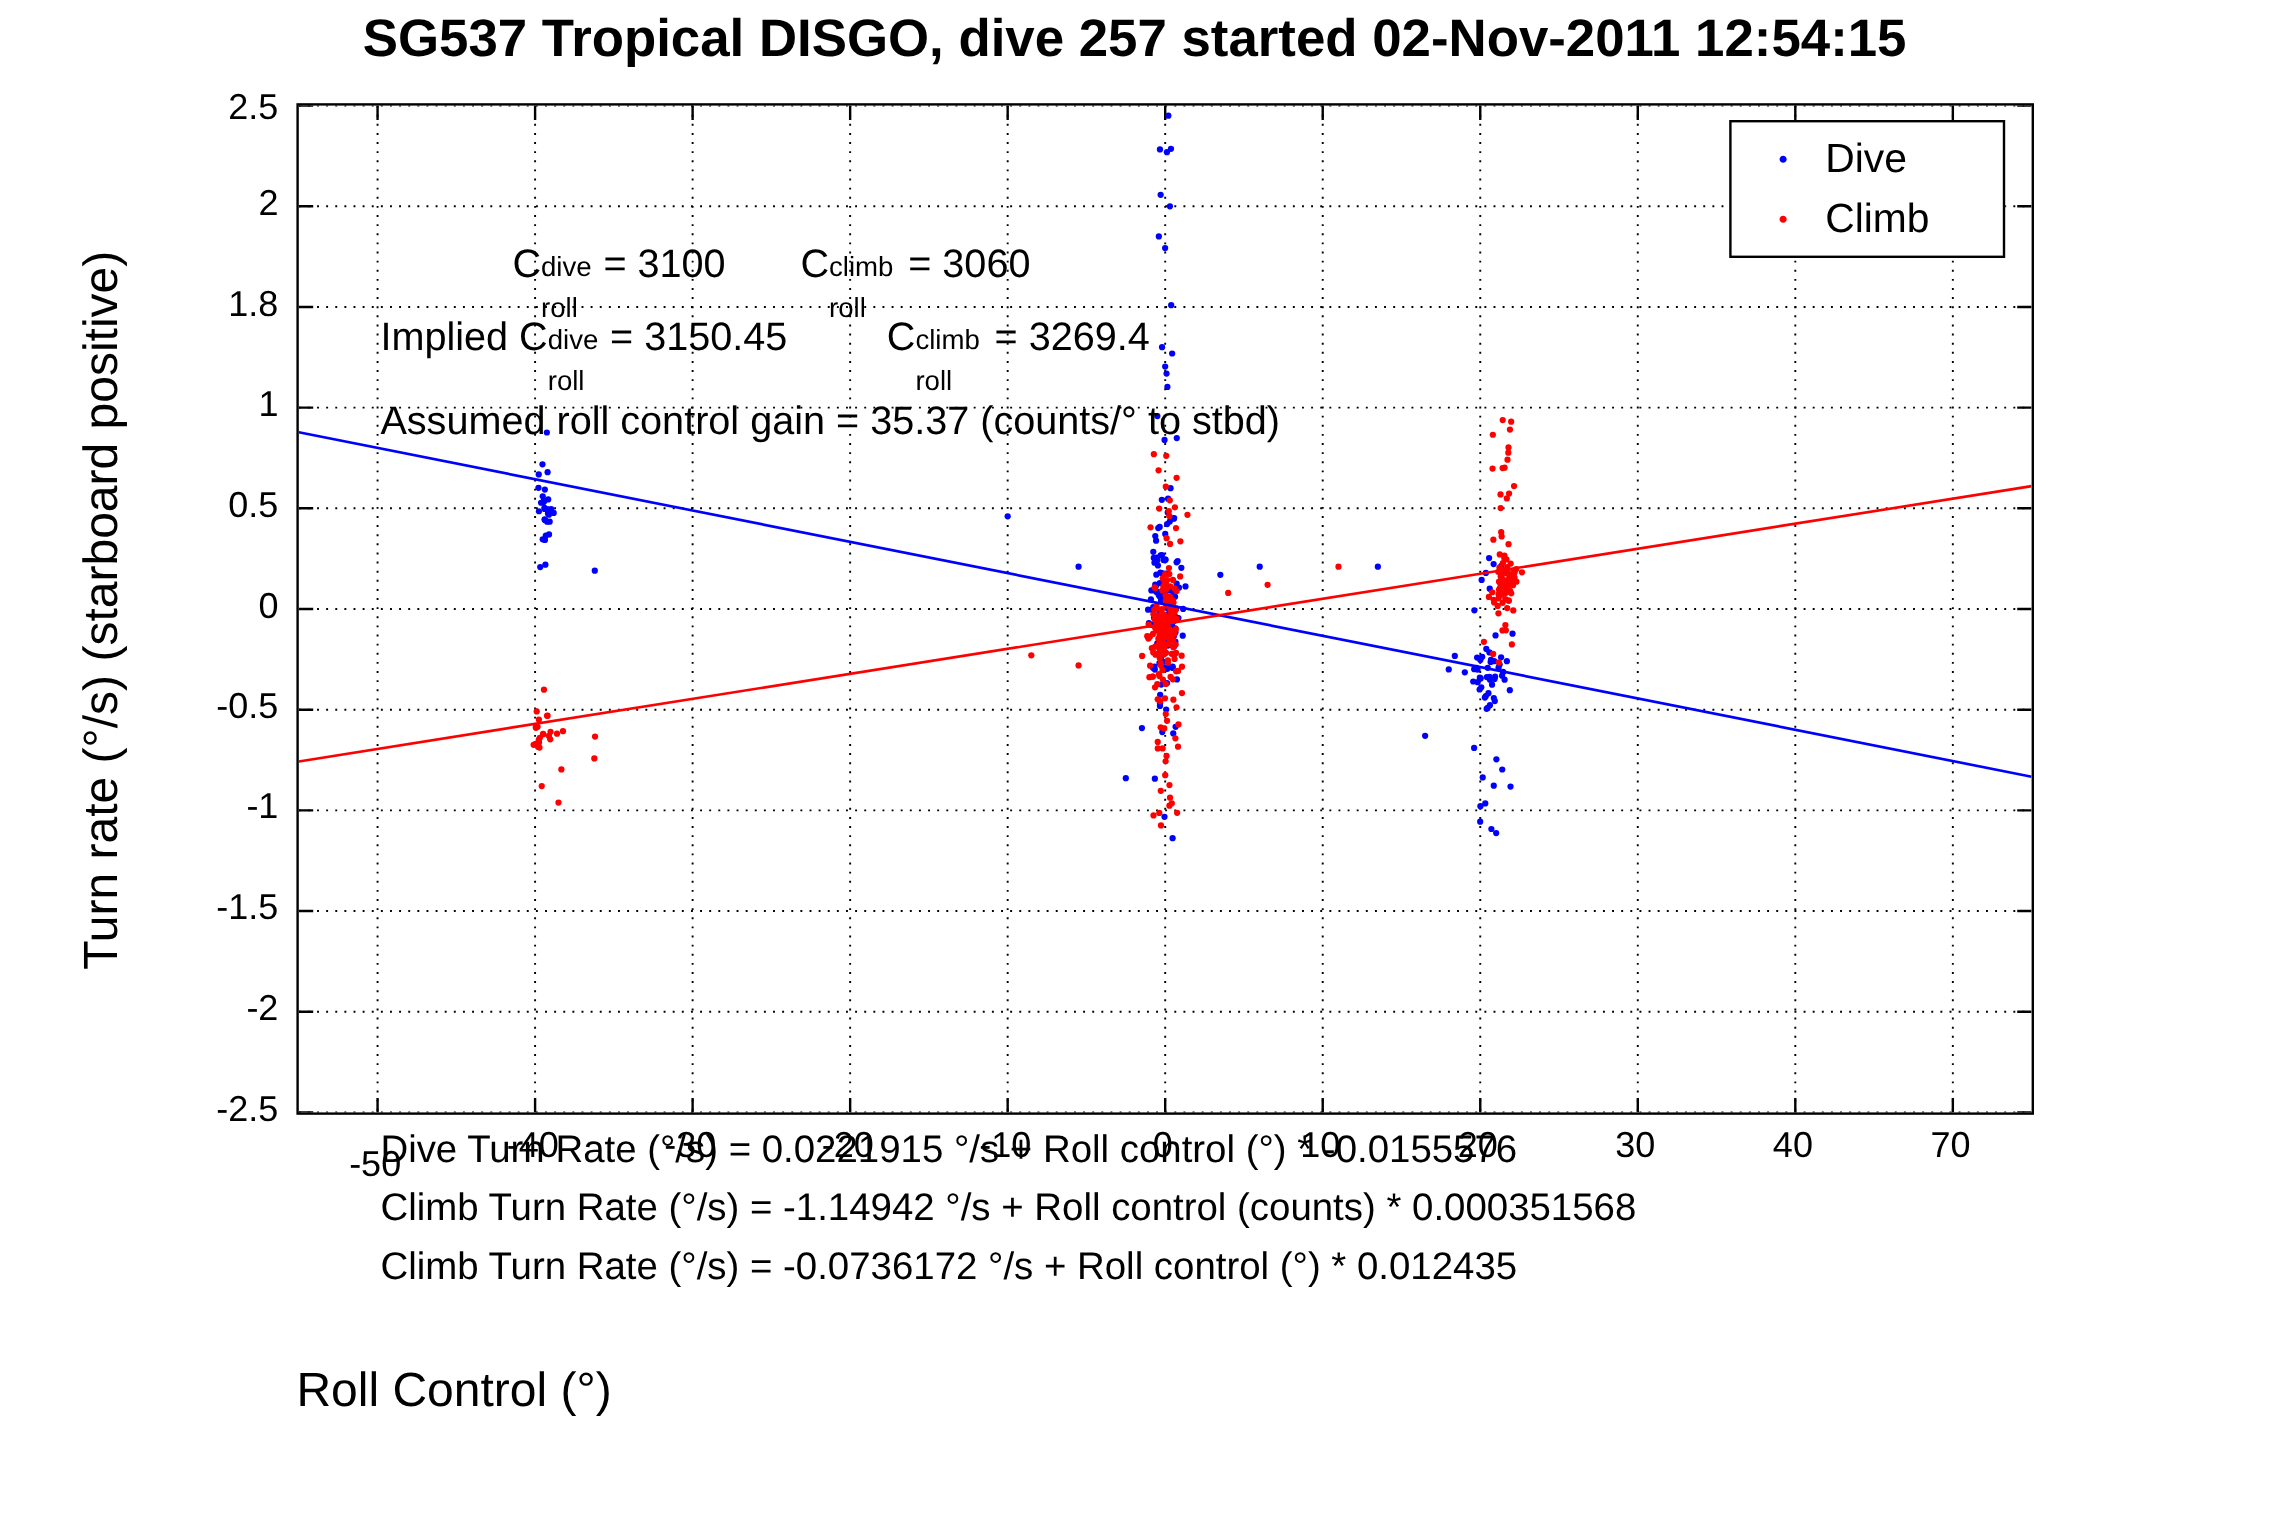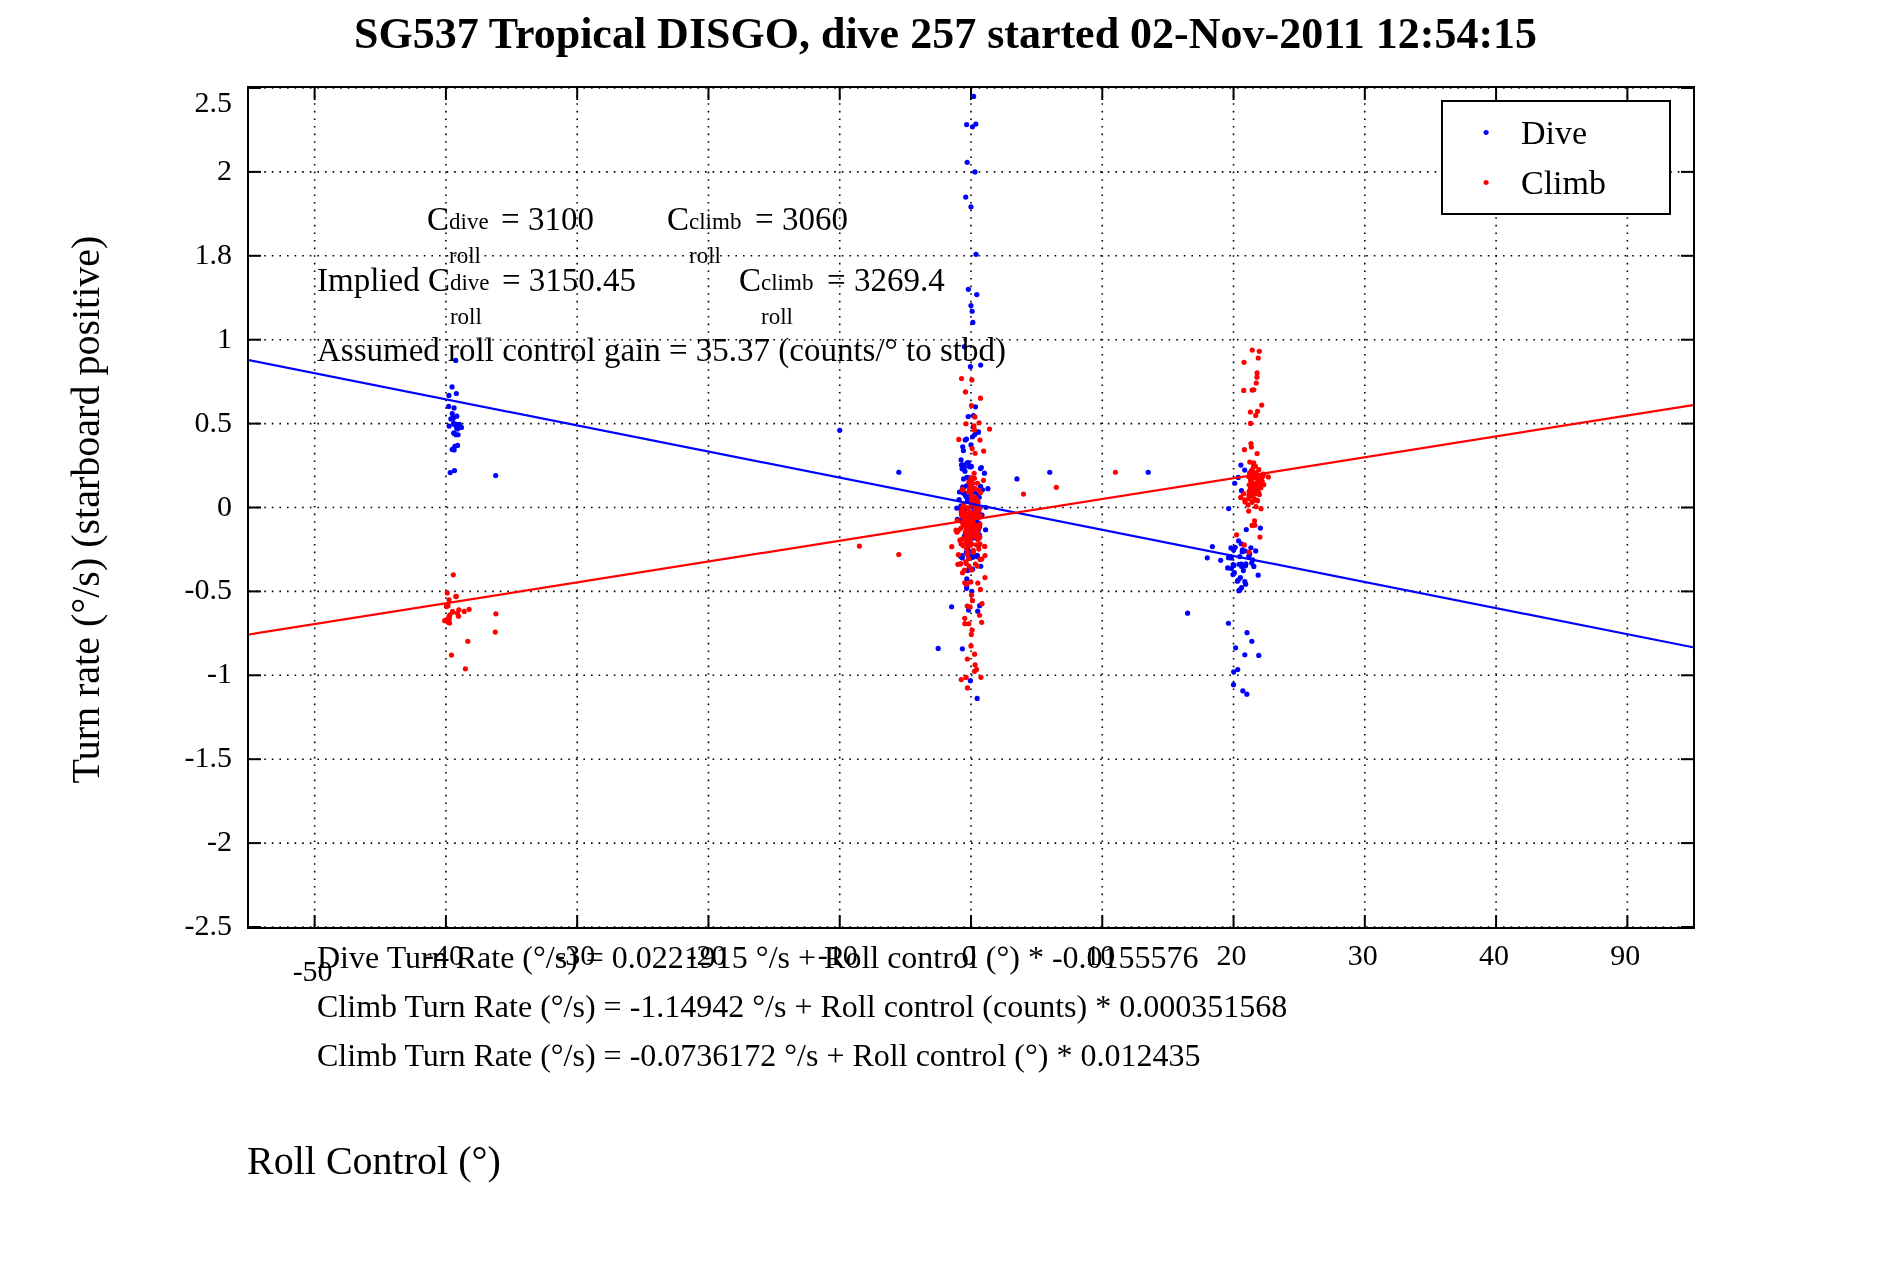--- a/index.html
+++ b/index.html
@@ -1,17 +1,17 @@
 <!DOCTYPE html>
 <html><head>
 <meta charset="utf-8">
 <style>
   html,body{margin:0;padding:0;background:#ffffff;}
   body{width:1891px;height:1262px;font-family:"Liberation Sans",sans-serif;color:#000;overflow:hidden;}
-  #root{position:relative;width:1891px;height:1262px;font-family:Liberation Serif, serif;}
+  #root{position:relative;width:1891px;height:1262px;}
 
   .title{
     position:absolute; left:0; top:8px; width:1891px; text-align:center;
     font-size:44px; font-weight:bold; letter-spacing:0px; white-space:nowrap;
   }
 
   
   #plot{
     position:absolute; left:247px; top:86px; width:1448px; height:843px;
     border:2px solid #000; background:#fff; box-sizing:border-box;
@@ -74,34 +74,34 @@
       <div class="ytick" style="top: 839px;">-2.5</div>
       <div class="ytick" style="top: 755.1px;">-2</div>
       <div class="ytick" style="top: 671.2px; text-align: center;">-1.5</div>
       <div class="ytick" style="top: 587.3px;">-1</div>
       <div class="ytick" style="top: 503.4px;">-0.5</div>
       <div class="ytick" style="top: 419.5px;">0</div>
       <div class="ytick" style="top: 335.6px;">0.5</div>
       <div class="ytick" style="top: 251.7px;">1</div>
       <div class="ytick" style="top: 167.8px;">1.8</div>
       <div class="ytick" style="top: 83.9px;">2</div>
-      <div class="ytick" style="top: 16px; text-align: right;">2.5</div>
+      <div class="ytick" style="top: 4px; text-align: right;">2.5</div>
     </div>
   <div class="xtick-row" id="xticks">
       <div class="xtick" style="left: 65.6364px; margin-top: 16px;">-50</div>
       <div class="xtick" style="left: 196.909px;">-40</div>
       <div class="xtick" style="left: 328.182px;">-30</div>
       <div class="xtick" style="left: 459.455px;">-20</div>
       <div class="xtick" style="left: 590.727px;">-10</div>
       <div class="xtick" style="left: 722px;">0</div>
       <div class="xtick" style="left: 853.273px;">10</div>
       <div class="xtick" style="left: 984.545px;">20</div>
       <div class="xtick" style="left: 1115.82px;">30</div>
       <div class="xtick" style="left: 1247.09px;">40</div>
-      <div class="xtick" style="left: 1378.36px;">90</div>
+      <div class="xtick" style="left: 1378.36px;">70</div>
     </div>
 
   <div id="plot">
     <svg id="plotsvg" viewBox="0 0 1444 839" preserveAspectRatio="none">
         <g>
           <line x1="65.63636363636364" y1="0" x2="65.63636363636364" y2="839" stroke="#000" stroke-width="1.6" stroke-dasharray="1.6,6"></line>
           <line x1="196.9090909090909" y1="0" x2="196.9090909090909" y2="839" stroke="#000" stroke-width="1.6" stroke-dasharray="1.6,6"></line>
           <line x1="328.1818181818182" y1="0" x2="328.1818181818182" y2="839" stroke="#000" stroke-width="1.6" stroke-dasharray="1.6,6"></line>
           <line x1="459.45454545454544" y1="0" x2="459.45454545454544" y2="839" stroke="#000" stroke-width="1.6" stroke-dasharray="1.6,6"></line>
           <line x1="590.7272727272727" y1="0" x2="590.7272727272727" y2="839" stroke="#000" stroke-width="1.6" stroke-dasharray="1.6,6"></line>

